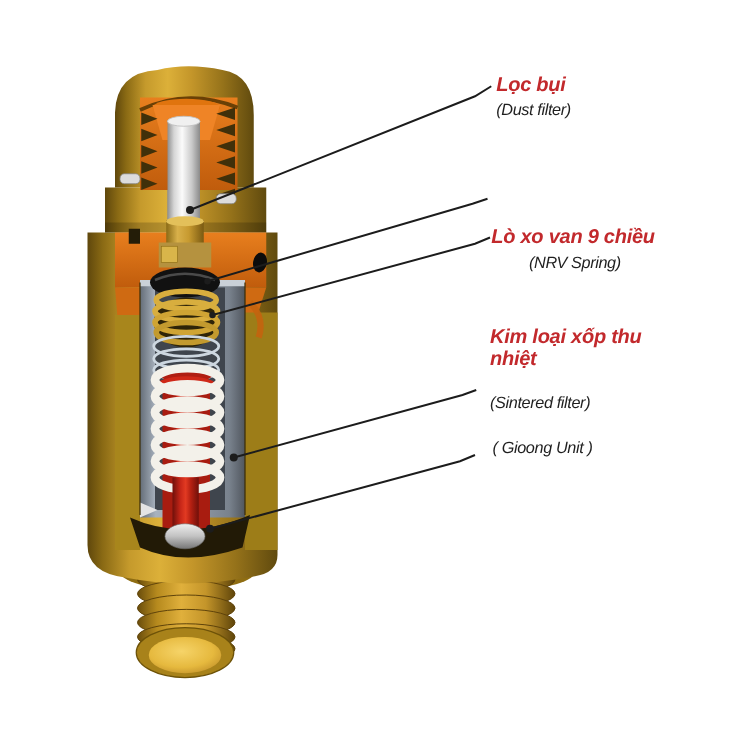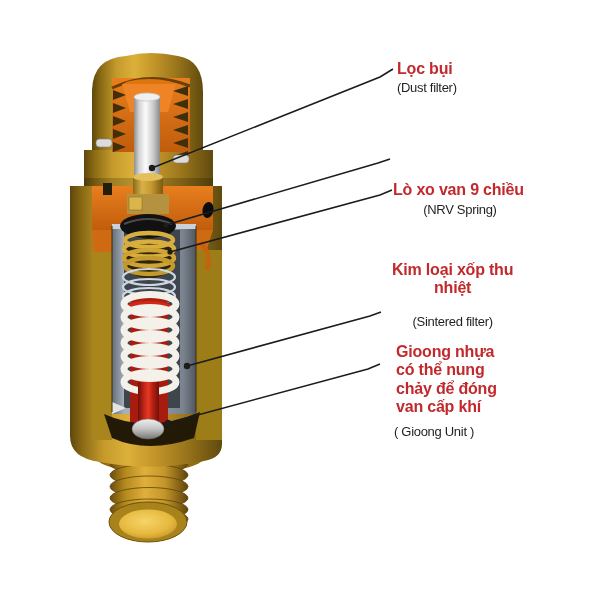--- a/index.html
+++ b/index.html
@@ -6,21 +6,21 @@
     --label-red:#c2292c; --label-black:#1f1f1f; --leader-line:#1c1c1c;
     --background:#ffffff; --oring-black:#111111; --spring-white:#f3f1ea;
     --melting-red:#c4261a;
   }
   html,body{margin:0;padding:0;}
   body{
     width:600px;height:600px;background:var(--background);
     font-family:"Liberation Sans","DejaVu Sans",sans-serif;
     position:relative;overflow:hidden;
   }
-  #stage{position:relative;width:600px;height:536px;}
+  #stage{position:relative;width:600px;height:536px;font-style:italic;}
   #diagram-svg{position:absolute;left:0;top:0;width:600px;height:600px;}
   .label{position:absolute;text-align:left;}
   .label-title{
     color:var(--label-red);font-weight:bold;font-size:16px;line-height:18.4px;
     white-space:pre-line;letter-spacing:-0.2px;
   }
   .label-sub{
     color:var(--label-black);font-size:13px;line-height:15px;
     letter-spacing:-0.3px;white-space:nowrap;
   }
@@ -222,27 +222,23 @@
     <div class="label-title">Lọc bụi</div>
     <div class="label-sub" style="margin-top:2px;">(Dust filter)</div>
   </div>
 
 
   <div class="label" style="left:393px;top:181px;">
     <div class="label-title">Lò xo van 9 chiều</div>
     <div class="label-sub" style="margin-top:3px;margin-left:3px;text-align:center;">(NRV Spring)</div>
   </div>
 
-  <div class="label" style="left:392px;top:261px;text-align:center;">
+  <div class="label" style="left:392px;top:261px;">
     <div class="label-title">Kim loại xốp thu
 nhiệt</div>
     <div class="label-sub" style="margin-top:16px;">(Sintered filter)</div>
   </div>
 
   <div class="label" style="left:396px;top:343px;">
-    <div class="label-title">Gioong nhựa
-có thể nung
-chảy để đóng
-van cấp khí</div>
     <div class="label-sub" style="margin-top:7px;margin-left:-2px;">( Gioong Unit )</div>
   </div>
 
 </div>
 
 </body></html>

